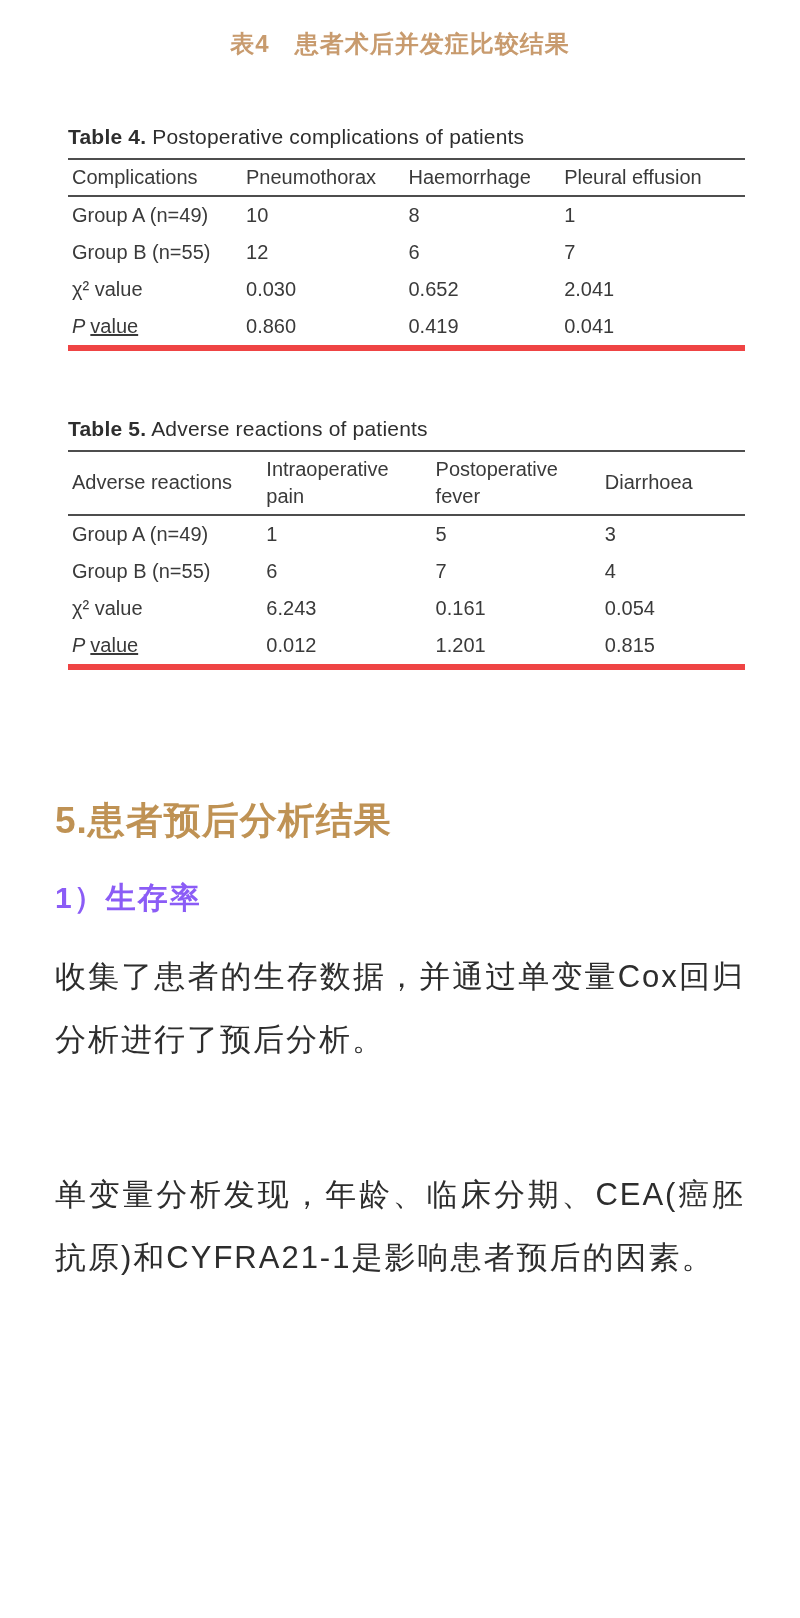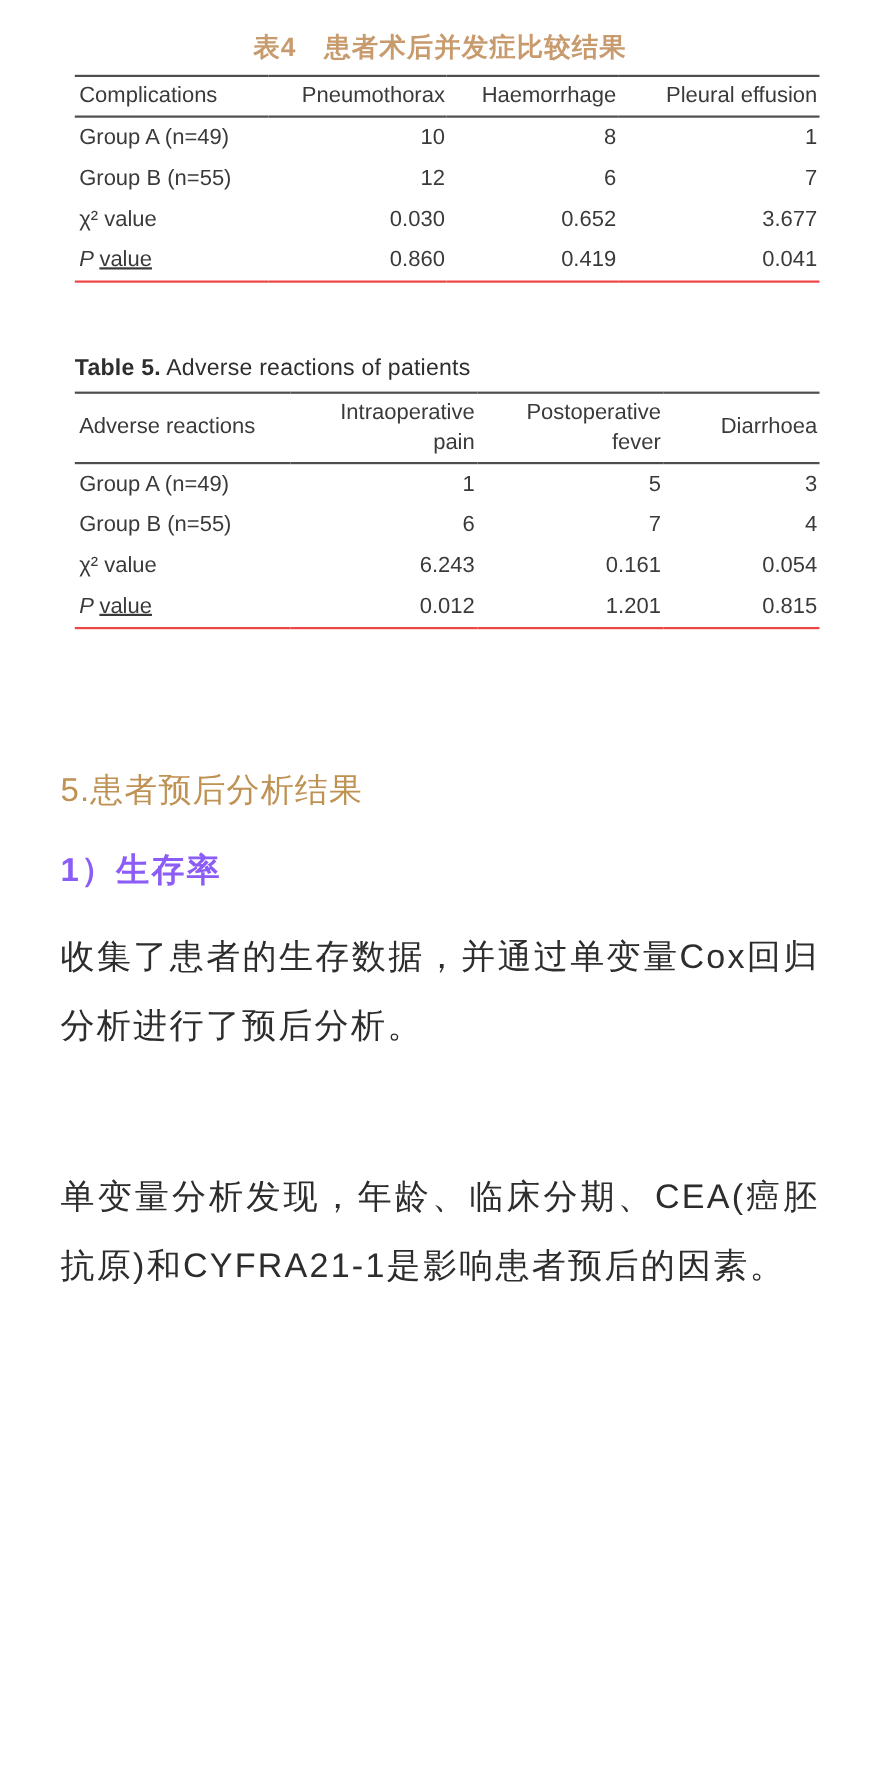--- a/index.html
+++ b/index.html
@@ -36,48 +36,48 @@
     letter-spacing: 0.2px;
   }
   .tbl-title .b { font-weight: bold; }
 
   table.datatable {
     margin-left: 13px;
     margin-top: 9px;
     width: 677px;
     border-collapse: collapse;
     border-top: 2px solid #4e4e4e;
-    border-bottom: 2px solid #ef4444;
+    border-bottom: 6px solid #ef4444;
     table-layout: fixed;
   }
   table.datatable th, table.datatable td {
     font-size: 20px;
     font-weight: normal;
     color: #3a3a3a;
     padding: 4px 2px;
-    text-align: right;
+    text-align: left;
     line-height: 1.35;
   }
   table.datatable th { border-bottom: 2px solid #4e4e4e; }
   table.datatable th:first-child,
   table.datatable td:first-child { text-align: left; padding-left: 4px; }
   table.datatable td { height: 29px; }
   .t4 col.c1 { width: 26%; } .t4 col.c2 { width: 24%; }
   .t4 col.c3 { width: 23%; } .t4 col.c4 { width: 27%; }
   .t5 col.c1 { width: 29%; } .t5 col.c2 { width: 25%; }
   .t5 col.c3 { width: 25%; } .t5 col.c4 { width: 21%; }
   .ital { font-style: italic; }
   .lbl-rest { margin-left: 5px; text-decoration: underline; }
 
   
   .section-heading {
     margin-top: 126px;
     color: #bf9254;
-    font-size: 30px;
-    font-weight: normal;
+    font-size: 37px;
+    font-weight: bold;
     letter-spacing: 1px;
   }
   .sub-heading {
     margin-top: 32px;
     color: #8b5cf6;
     font-size: 30px;
     font-weight: bold;
     letter-spacing: 2px;
   }
   .sub-heading.gap-large { margin-top: 100px; }
@@ -91,20 +91,23 @@
   }
   .para.gap-large { margin-top: 92px; }
 </style>
 </head>
 <body>
 
 <div class="page">
 
   <div class="zh-caption">表4　患者术后并发症比较结果</div>
 
+  <div class="tbl-title">
+    <span class="b">Table 4.</span><span> Postoperative complications of patients</span>
+  </div>
 
   <table class="datatable t4">
     <colgroup>
         <col class="c1">
         <col class="c2">
         <col class="c3">
         <col class="c4">
       </colgroup>
     <thead>
       <tr>
@@ -124,21 +127,21 @@
       <tr>
         <td>Group B (n=55)</td>
         <td>12</td>
         <td>6</td>
         <td>7</td>
       </tr>
       <tr>
         <td>χ² value</td>
         <td>0.030</td>
         <td>0.652</td>
-        <td>3.677</td>
+        <td>2.041</td>
       </tr>
       <tr>
         <td><span class="ital">P</span><span class="lbl-rest">value</span></td>
         <td>0.860</td>
         <td>0.419</td>
         <td>0.041</td>
       </tr>
     </tbody>
   </table>
 

